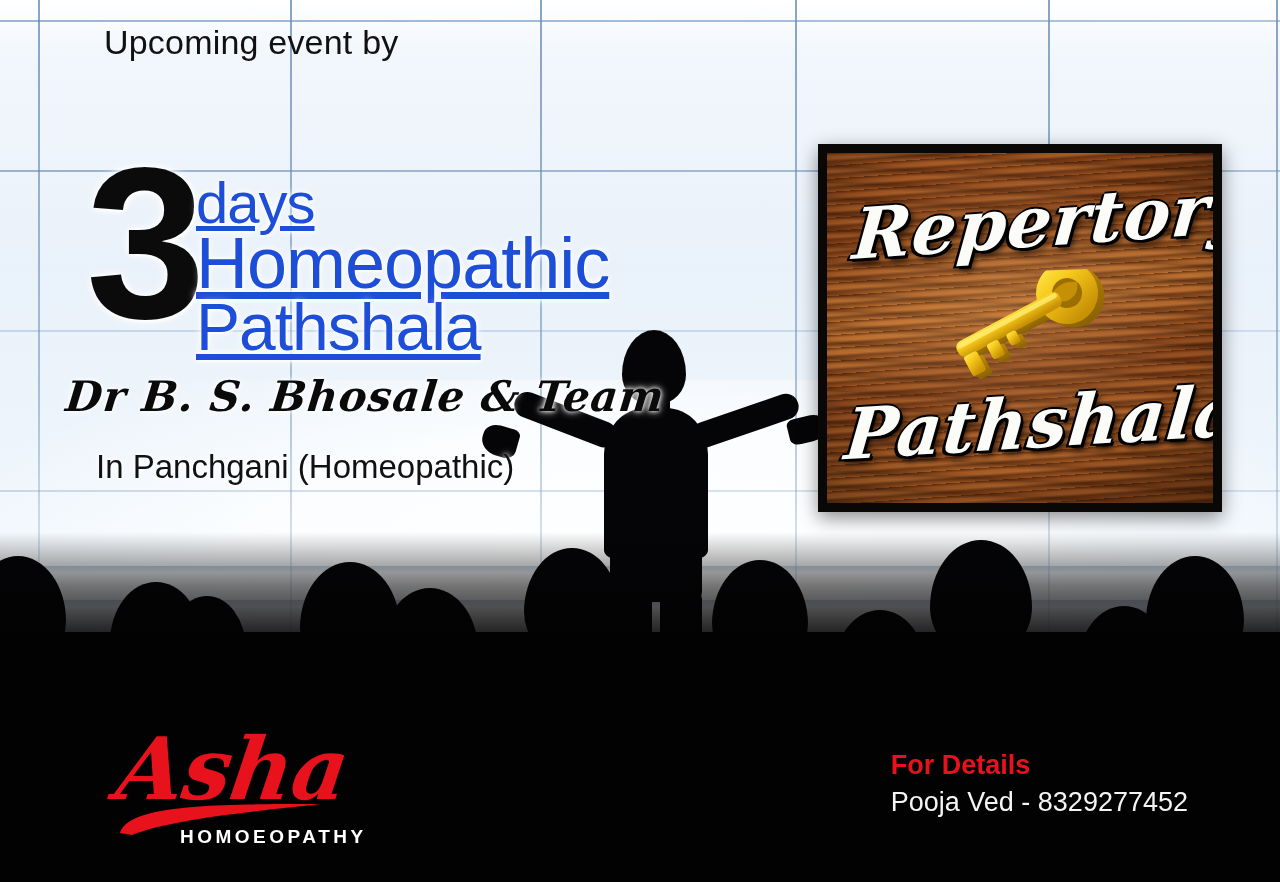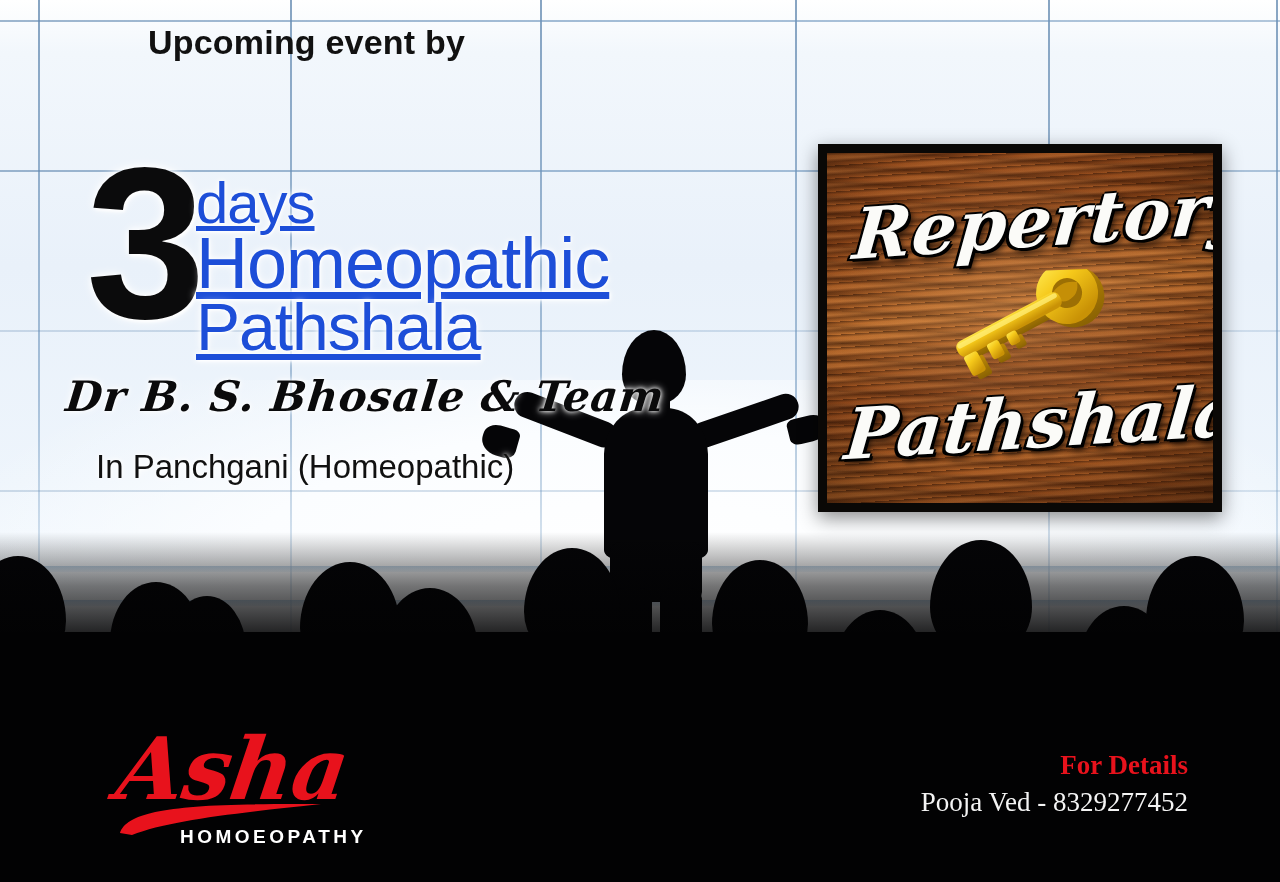--- a/index.html
+++ b/index.html
@@ -47,21 +47,21 @@
     border-radius:14px;transform:rotate(21deg);transform-origin:100% 50%;}
   .p-armR{position:absolute;left:132px;top:96px;width:112px;height:26px;background:#050507;
     border-radius:14px;transform:rotate(-19deg);transform-origin:0 50%;}
   .p-handL{position:absolute;left:-78px;top:96px;width:36px;height:30px;background:#050507;
     border-radius:40% 20% 30% 50%;transform:rotate(16deg);}
   .p-handR{position:absolute;left:228px;top:86px;width:40px;height:26px;background:#050507;
     border-radius:20% 45% 45% 25%;transform:rotate(-14deg);}
 
   
   .upcoming{position:absolute;left:104px;top:22px;color:#111;line-height:1.18;}
-  .upcoming .l1{font-size:34px;font-weight:700;letter-spacing:.2px;margin-left:44px;}
+  .upcoming .l1{font-size:34px;font-weight:400;letter-spacing:.2px;}
   .upcoming .l2{font-size:34px;font-weight:700;letter-spacing:.2px;}
   .upcoming .l3{font-size:34px;font-weight:700;letter-spacing:.2px;}
 
   .three{position:absolute;left:86px;top:152px;font-size:215px;font-weight:700;color:#0b0b0c;
     line-height:.86;letter-spacing:-6px;
     text-shadow:0 0 6px #fff, 0 0 12px #fff, 2px 2px 3px rgba(255,255,255,.9);}
   .wsblock{position:absolute;left:196px;top:176px;line-height:.93;color:#1d4ed8;text-decoration:underline;}
   .wsblock div{font-weight:400;letter-spacing:-1px;
     text-shadow:0 0 5px #fff, 0 0 10px #fff, 1px 1px 2px rgba(255,255,255,.95);}
   .ws1{font-size:58px;}
@@ -98,21 +98,21 @@
   
   .logo{position:absolute;left:118px;top:718px;width:260px;height:132px;}
   .logo-asha{position:absolute;left:0;top:0;font-size:86px;color:#e8121c;
     font-family:"DejaVu Serif", serif;font-style:italic;font-weight:700;letter-spacing:-1px;
     transform:skewX(-8deg);}
   .logo-swoosh{position:absolute;left:0px;top:84px;width:205px;height:34px;overflow:hidden;}
   .logo-sub{position:absolute;left:62px;top:108px;font-size:19px;color:#ffffff;font-weight:700;
     letter-spacing:3.5px;}
 
   
-  .contact{position:absolute;right:92px;top:748px;text-align:right;line-height:1.28;font-family:Liberation Serif, serif;}
+  .contact{position:absolute;right:92px;top:748px;line-height:1.28;}
   .contact .hdr{font-size:27px;font-weight:700;color:#e8121c;margin-bottom:2px;}
   .contact .row{font-size:27px;color:#f4f4f4;font-weight:400;}
 </style>
 </head>
 <body>
 
 <div class="poster">
 
   <div class="bg-wall"></div>
   <div class="bg-glow"></div>

